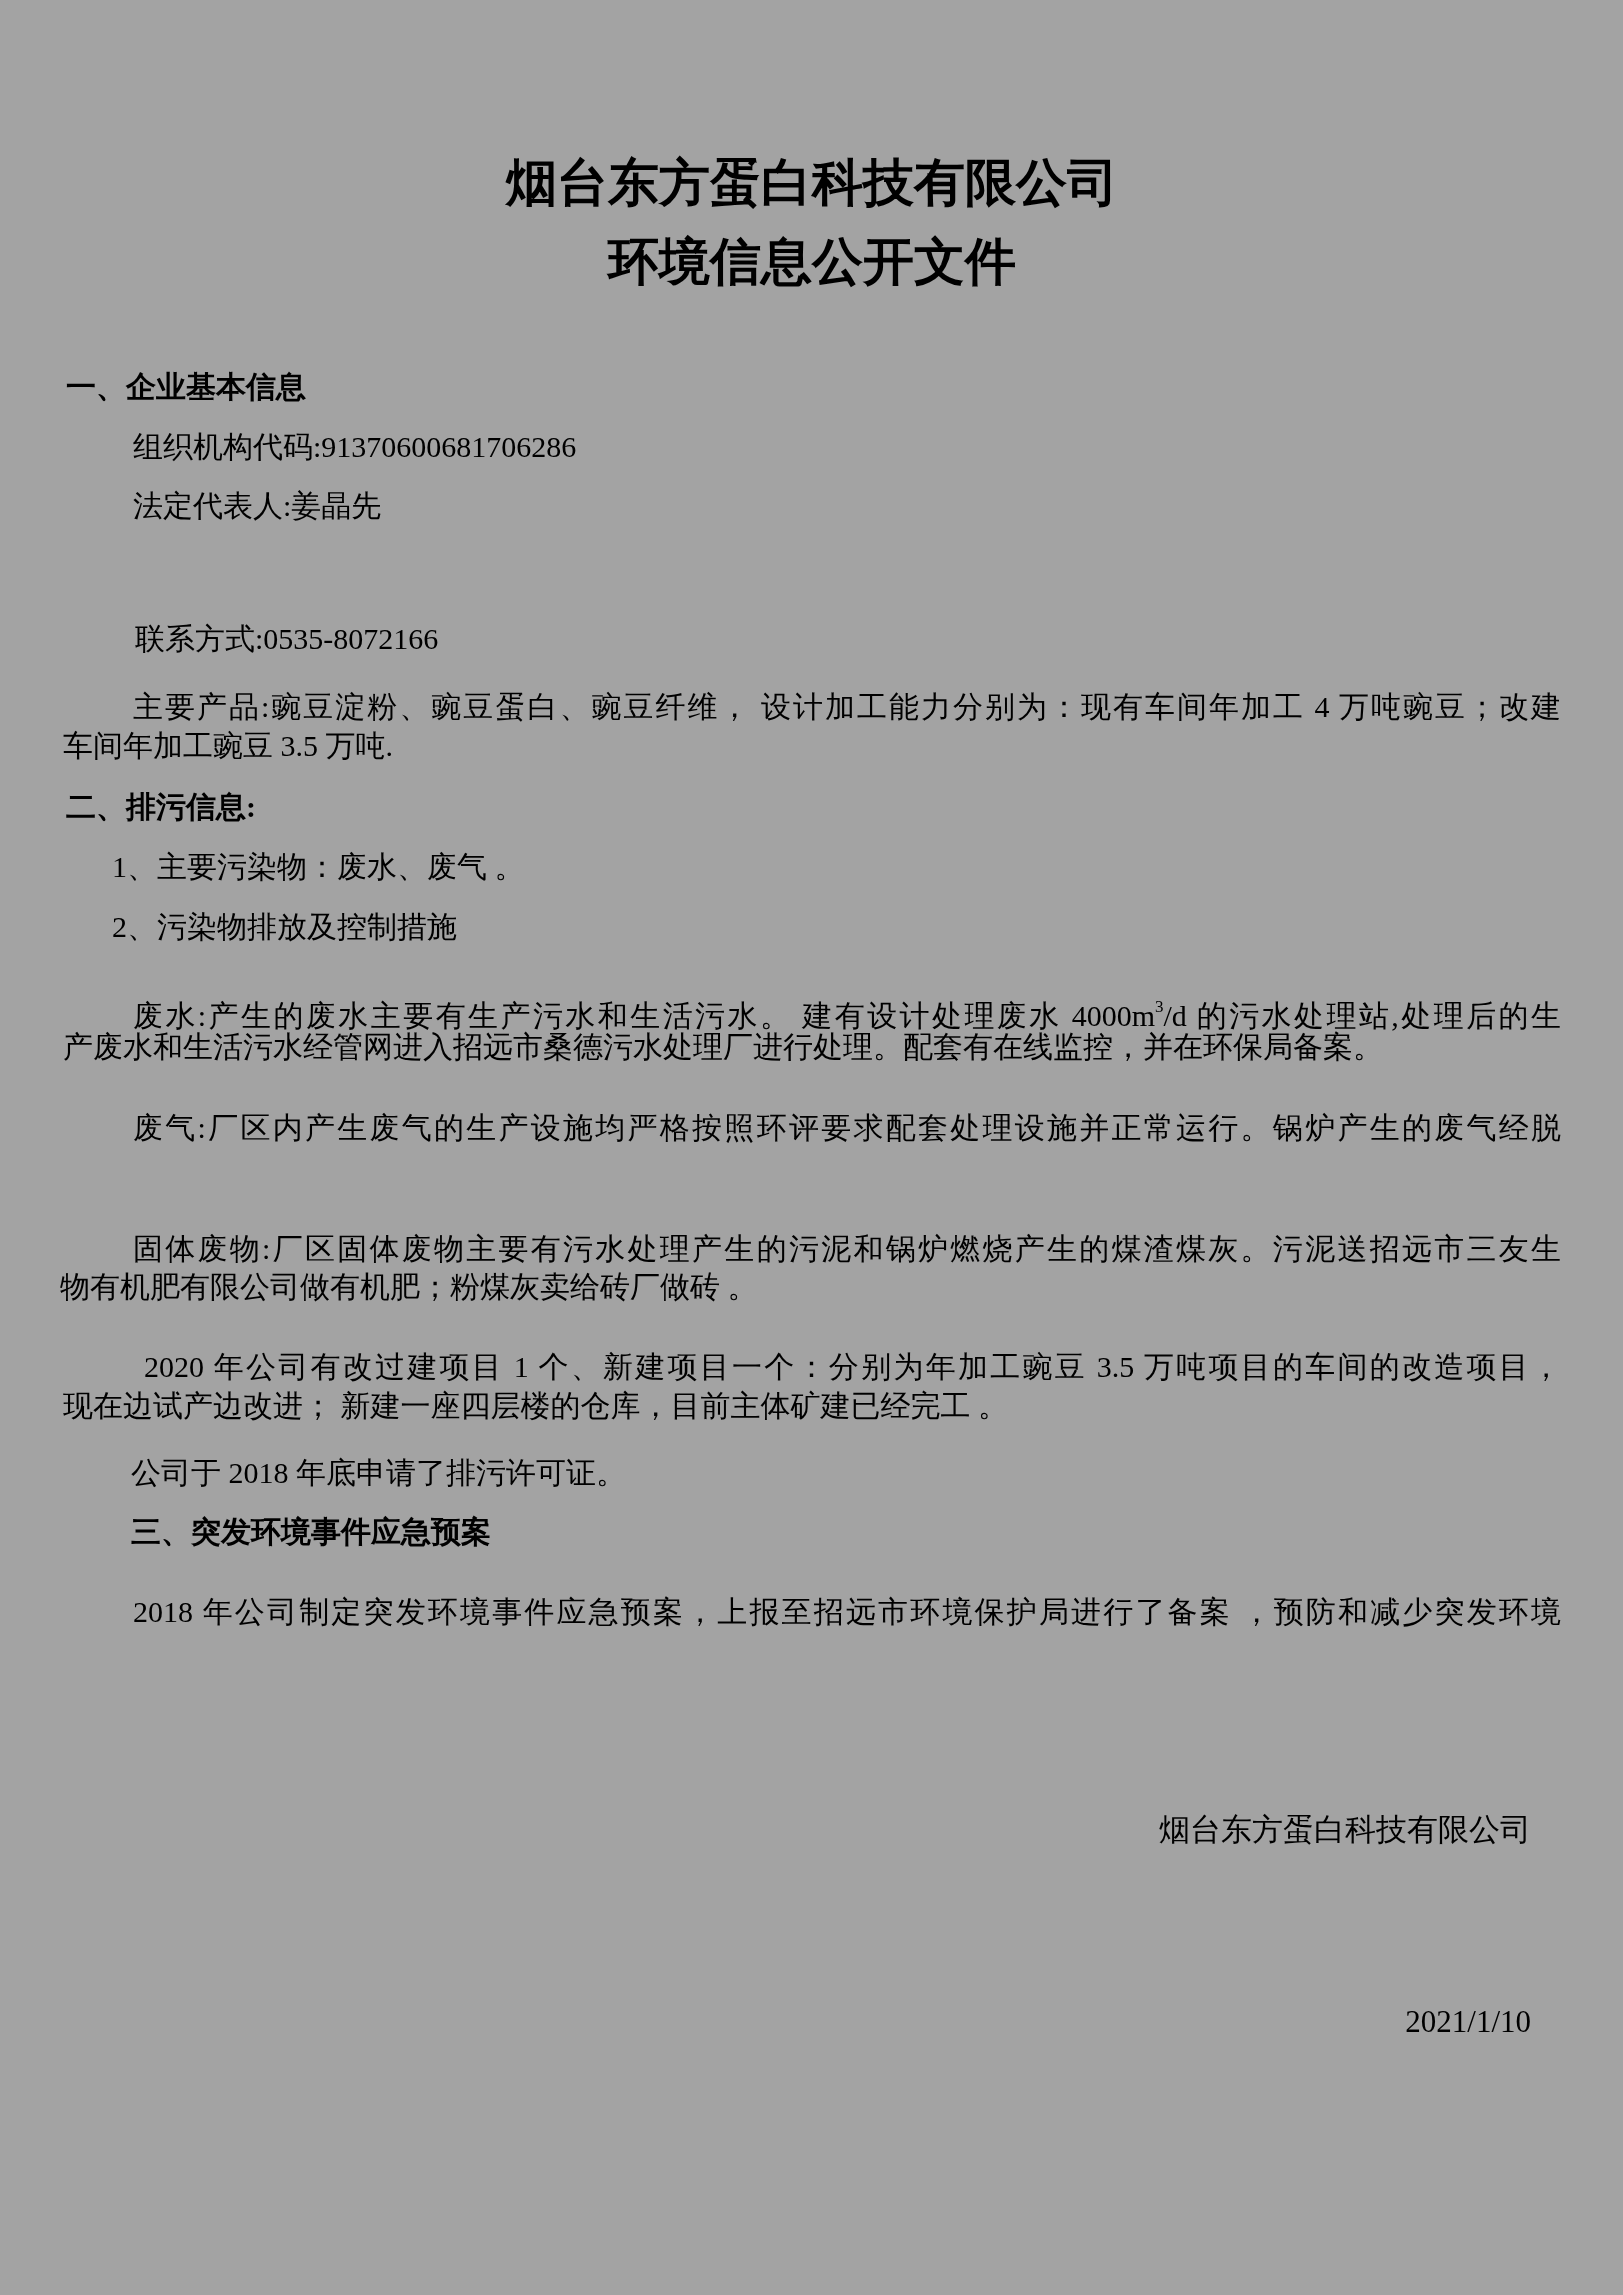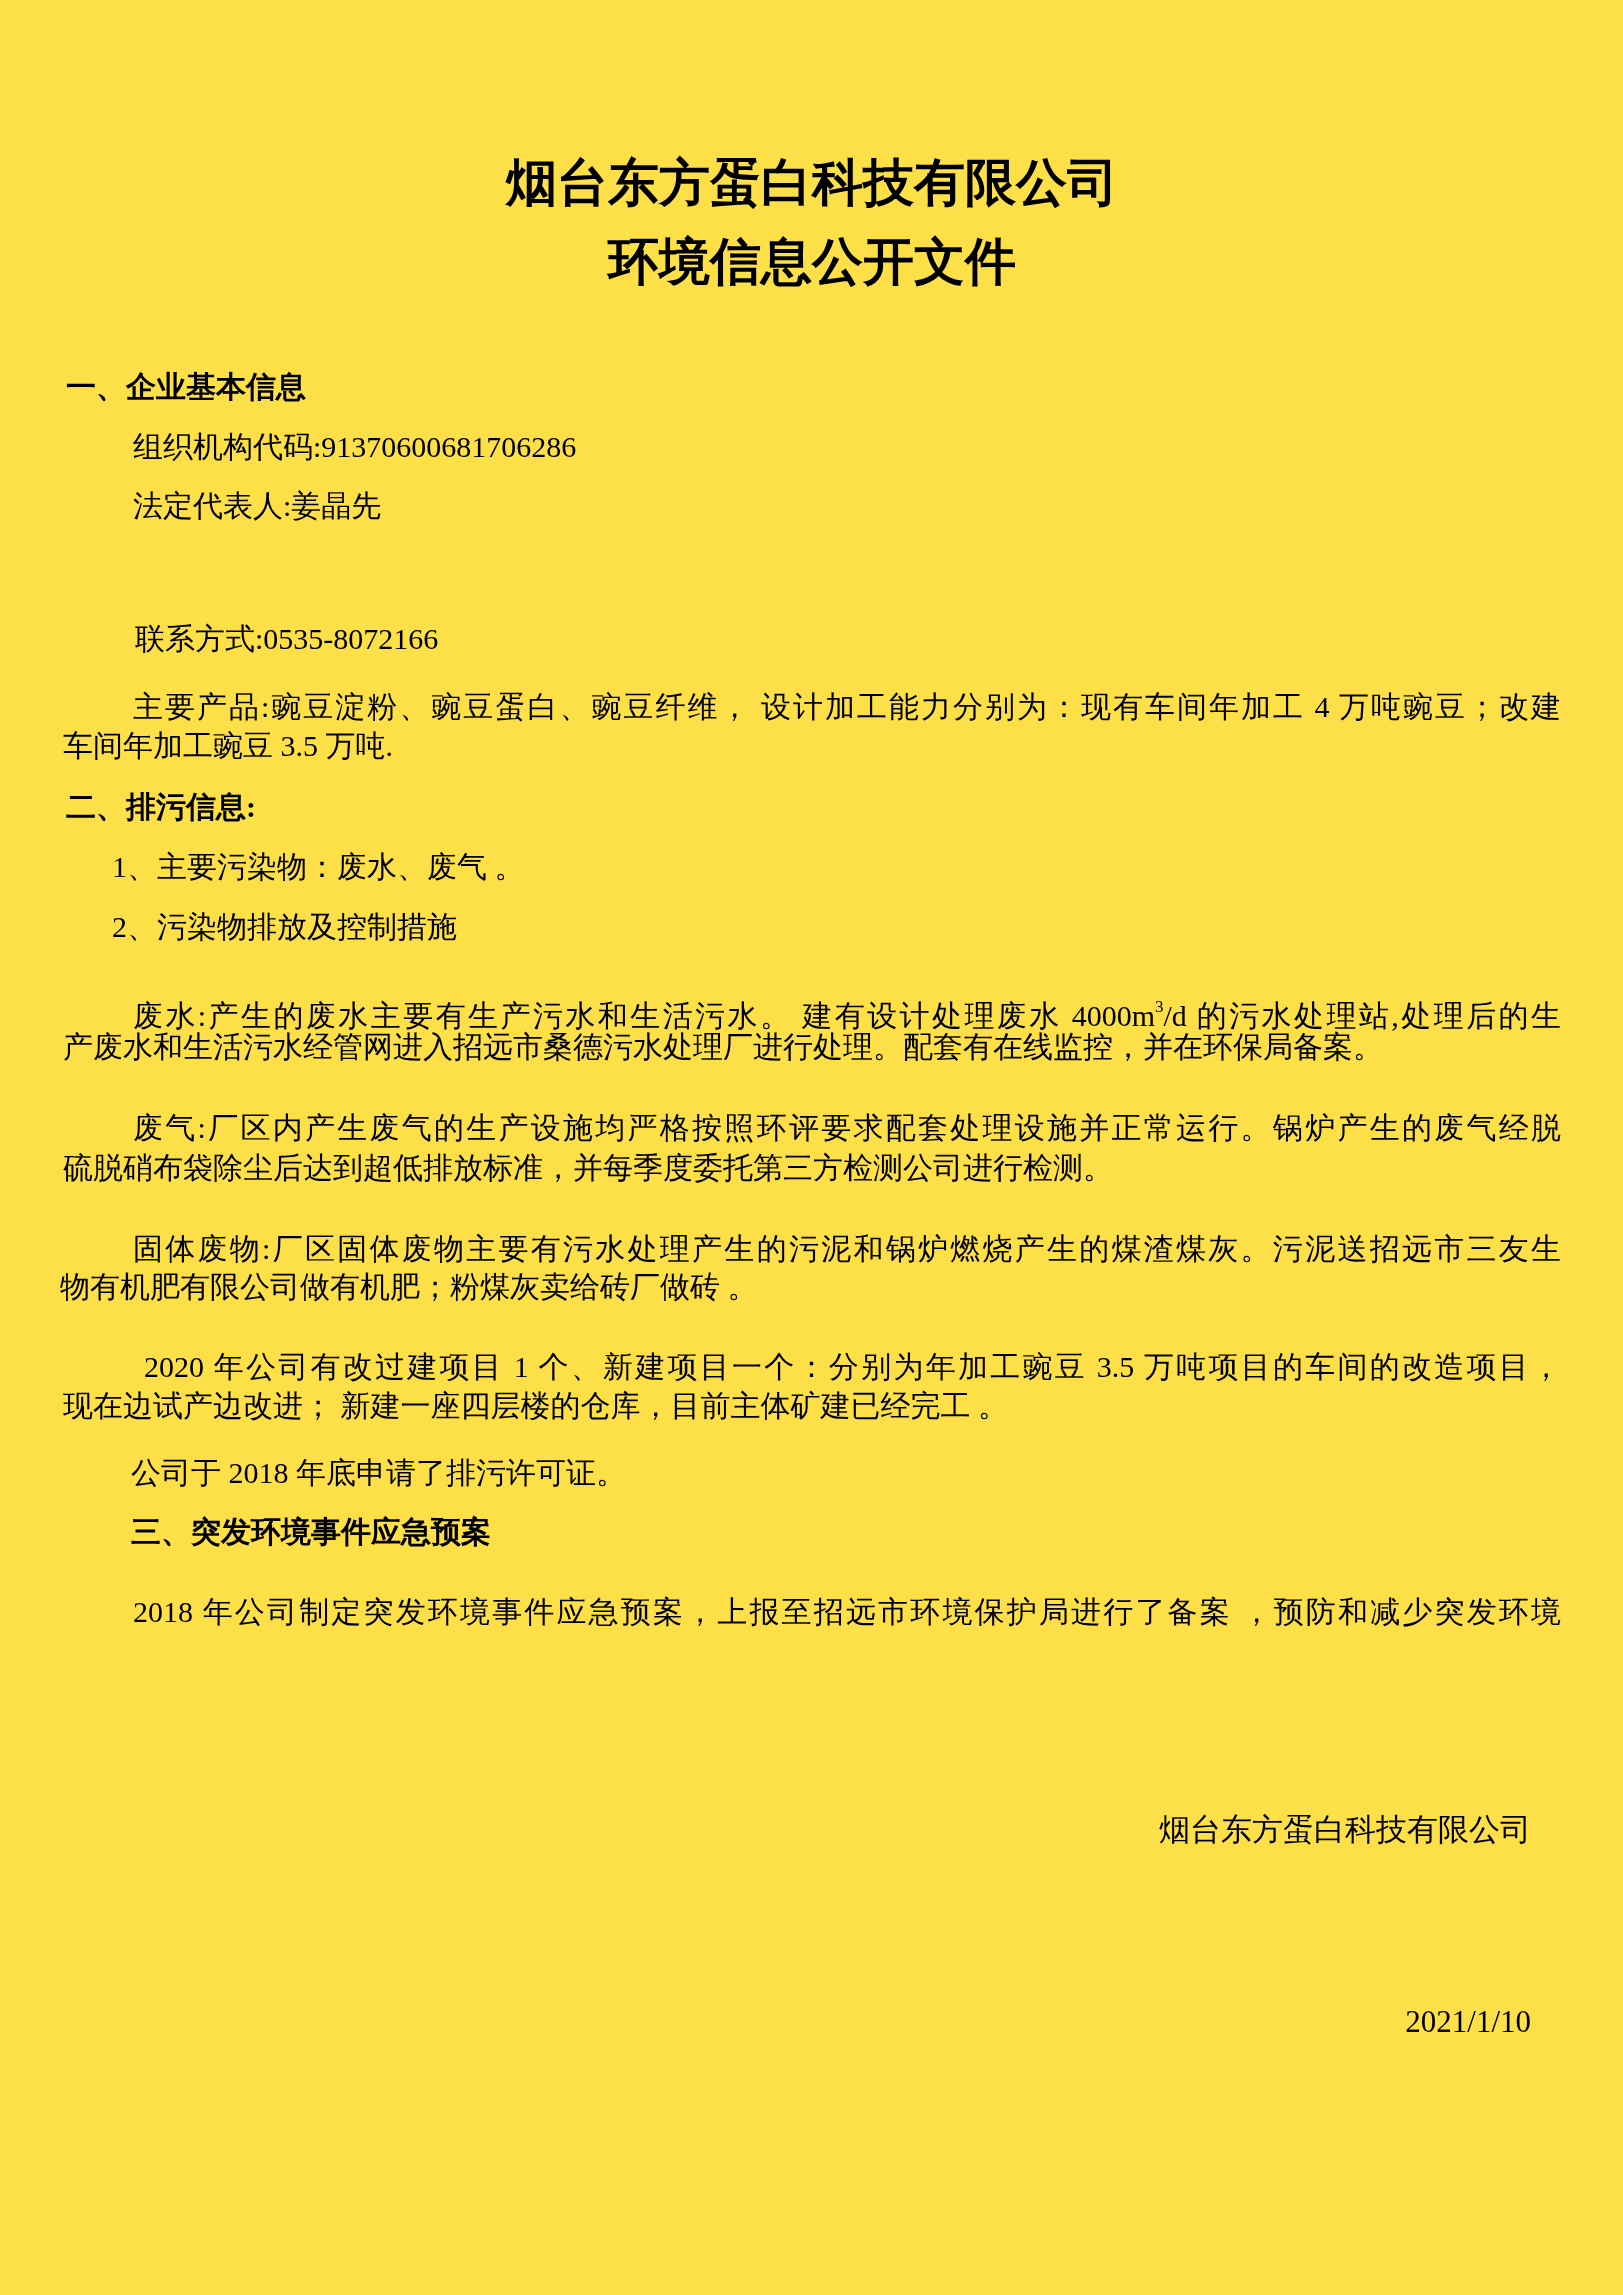--- a/index.html
+++ b/index.html
@@ -4,21 +4,21 @@
 <style>
   html, body {
     margin: 0;
     padding: 0;
     background: #ffffff;
   }
   .page {
     position: relative;
     width: 1624px;
     height: 2295px;
-    background: #fde047;
+    background: #a3a3a3;
     color: #000000;
     font-family: "Liberation Serif", serif;
     overflow: hidden;
   }
   .line {
     position: absolute;
     font-size: 30px;
     line-height: 39px;
     white-space: pre;
     color: #000;
@@ -73,21 +73,20 @@
 
   <div class="line bold" style="top:787px; left:66px;">二、排污信息:</div>
 
   <div class="line" style="top:847px; left:112px;">1、主要污染物：废水、废气 。</div>
   <div class="line" style="top:907px; left:112px;">2、污染物排放及控制措施</div>
 
   <div class="line just" style="top:966px; left:133px;"><span>废水:产生的废水主要有生产污水和生活污水。 建有设计处理废水 4000m</span><span class="sup">3</span><span>/d 的污水处理站,处理后的生</span></div>
   <div class="line" style="top:1027px; left:63px;">产废水和生活污水经管网进入招远市桑德污水处理厂进行处理。配套有在线监控，并在环保局备案。</div>
 
   <div class="line just" style="top:1087px; left:133px;">废气:厂区内产生废气的生产设施均严格按照环评要求配套处理设施并正常运行。锅炉产生的废气经脱</div>
-  <div class="line" style="top:1148px; left:63px;">硫脱硝布袋除尘后达到超低排放标准，并每季度委托第三方检测公司进行检测。</div>
 
   <div class="line just" style="top:1208px; left:133px;">固体废物:厂区固体废物主要有污水处理产生的污泥和锅炉燃烧产生的煤渣煤灰。污泥送招远市三友生</div>
   <div class="line" style="top:1267px; left:60px;">物有机肥有限公司做有机肥；粉煤灰卖给砖厂做砖 。</div>
 
   <div class="line just" style="top:1326px; left:144px;">2020 年公司有改过建项目 1 个、新建项目一个：分别为年加工豌豆 3.5 万吨项目的车间的改造项目，</div>
   <div class="line" style="top:1386px; left:63px;">现在边试产边改进； 新建一座四层楼的仓库，目前主体矿建已经完工 。</div>
 
   <div class="line" style="top:1453px; left:131px;">公司于 2018 年底申请了排污许可证。</div>
 
   <div class="line bold" style="top:1512px; left:131px;">三、突发环境事件应急预案</div>

